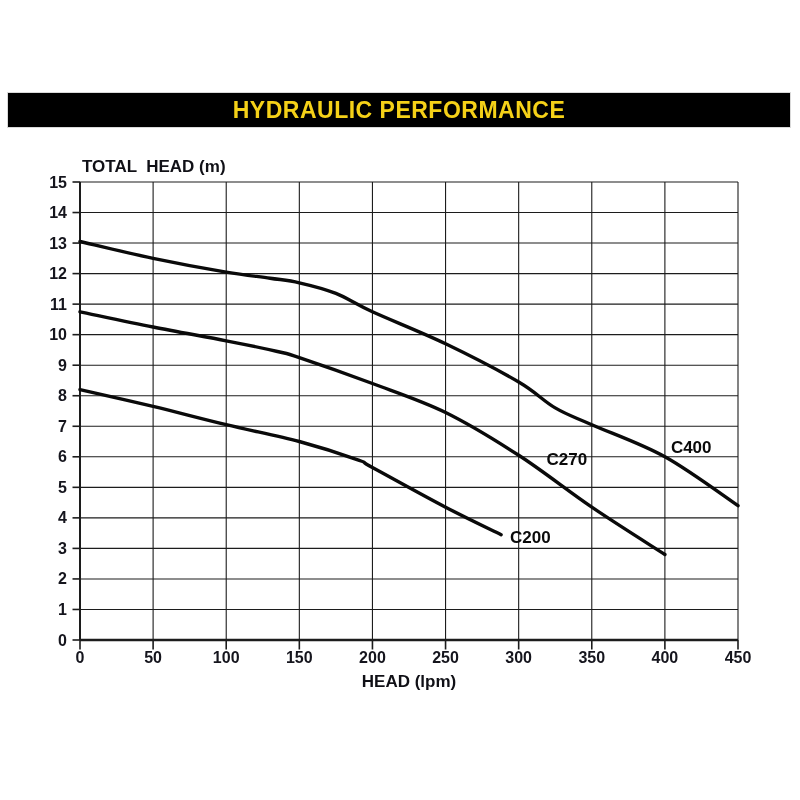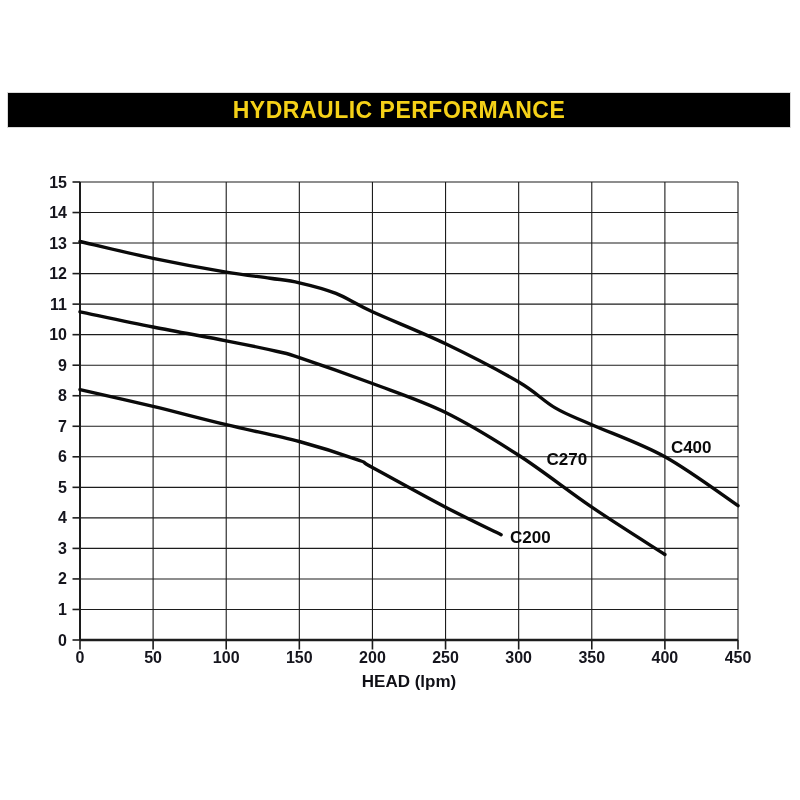--- a/index.html
+++ b/index.html
@@ -40,20 +40,21 @@
   .curve-label{font-size:17px;font-weight:bold;fill:#0a0a0a;}
 </style>
 </head>
 <body>
 
 <div class="page">
   <div class="title-bar" style="background: rgb(0, 0, 0);">
     <span class="title-text" style="color: rgb(245, 209, 24);">HYDRAULIC PERFORMANCE</span>
   </div>
   <div class="chart">
+    <div class="axis-title y-title">TOTAL  HEAD (m)</div>
     <div class="axis-title x-title">HEAD (lpm)</div>
     <svg id="chart-svg" width="800" height="800" viewBox="0 0 800 800" xmlns="http://www.w3.org/2000/svg">
         <line x1="80" y1="182" x2="80" y2="640" stroke="#1c1c1c" stroke-width="2"></line>
         <line x1="153.11111111111111" y1="182" x2="153.11111111111111" y2="640" stroke="#1c1c1c" stroke-width="1.1"></line>
         <line x1="226.22222222222223" y1="182" x2="226.22222222222223" y2="640" stroke="#1c1c1c" stroke-width="1.1"></line>
         <line x1="299.33333333333337" y1="182" x2="299.33333333333337" y2="640" stroke="#1c1c1c" stroke-width="1.1"></line>
         <line x1="372.44444444444446" y1="182" x2="372.44444444444446" y2="640" stroke="#1c1c1c" stroke-width="1.1"></line>
         <line x1="445.55555555555554" y1="182" x2="445.55555555555554" y2="640" stroke="#1c1c1c" stroke-width="1.1"></line>
         <line x1="518.6666666666667" y1="182" x2="518.6666666666667" y2="640" stroke="#1c1c1c" stroke-width="1.1"></line>
         <line x1="591.7777777777778" y1="182" x2="591.7777777777778" y2="640" stroke="#1c1c1c" stroke-width="1.1"></line>

